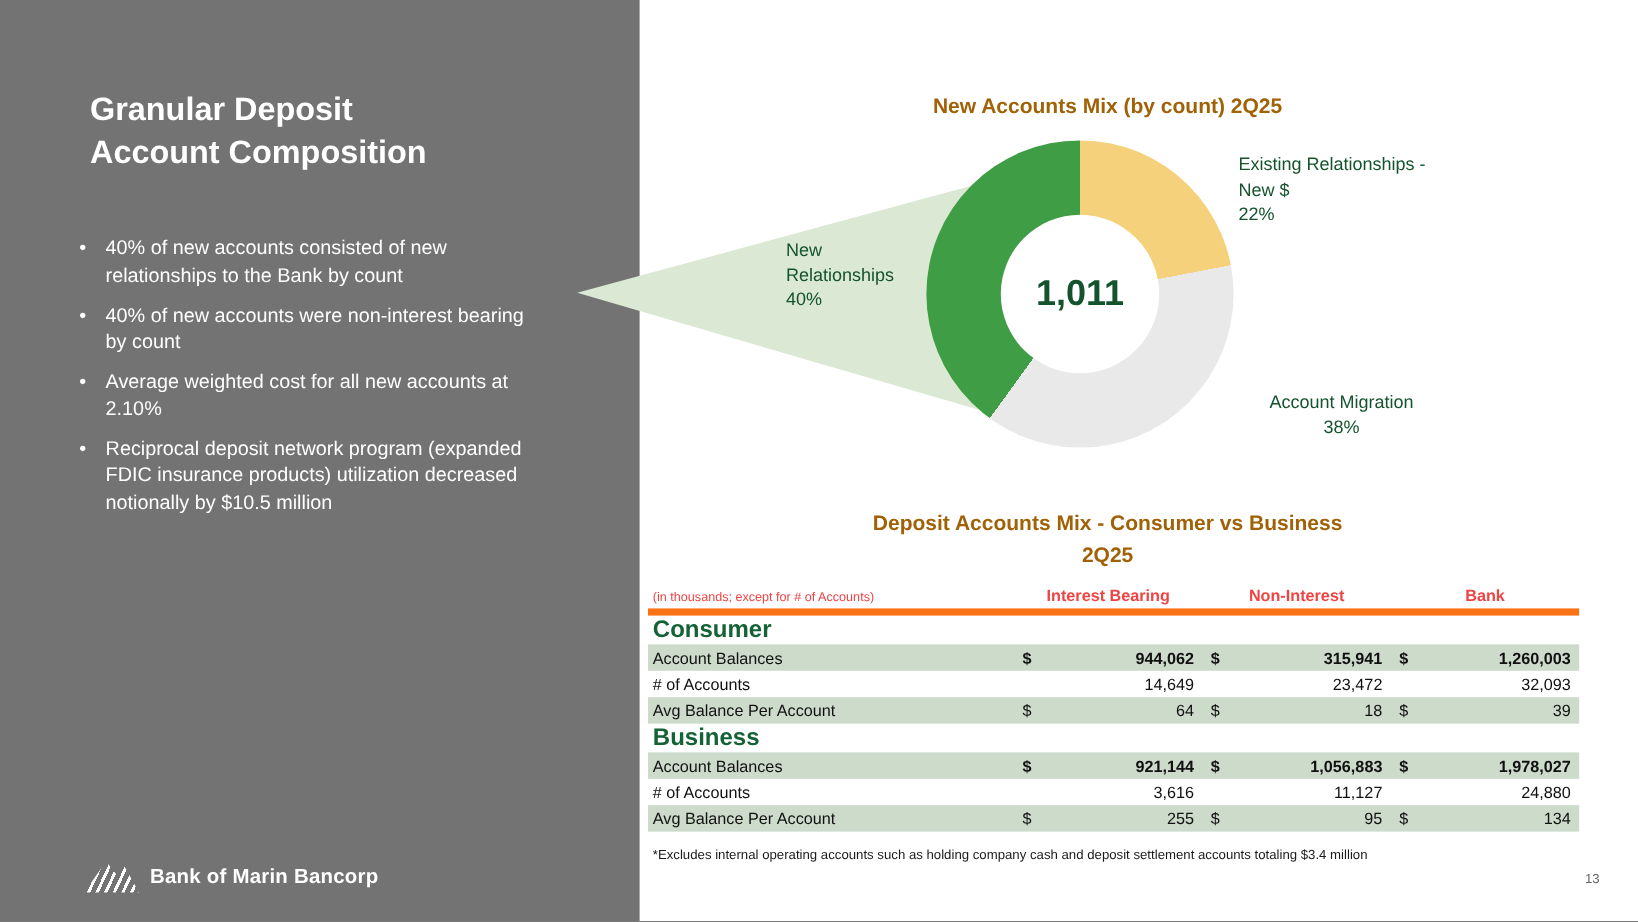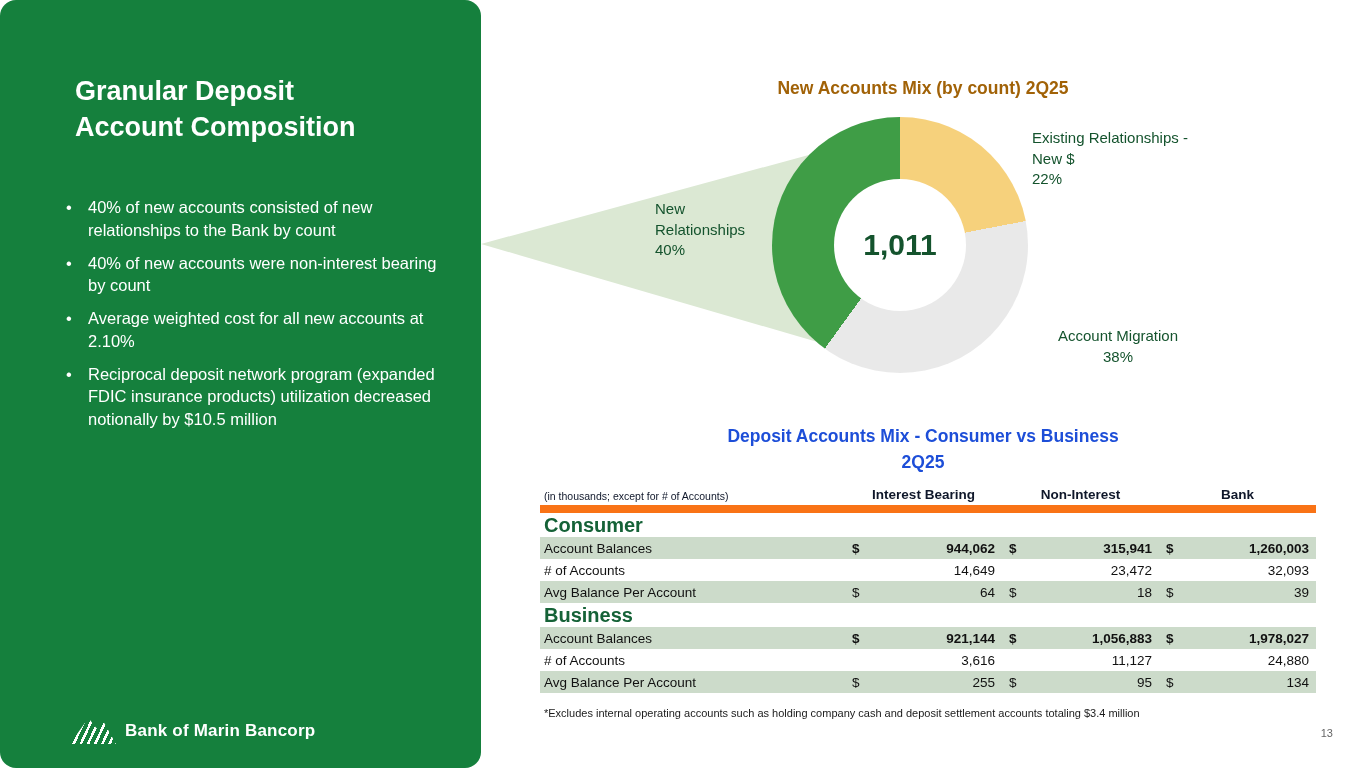--- a/index.html
+++ b/index.html
@@ -6,22 +6,22 @@
   html,body { background:#222; }
   body { font-family:"Liberation Sans", "DejaVu Sans", sans-serif; }
   .slide {
     position:relative; width:1365px; height:768px; background:#ffffff;
     overflow:hidden; margin:0 auto;
   }
   .pre { white-space:pre-line; }
 
   
   .sidebar {
-    position:absolute; left:0; top:0; width:481px; height:768px;
-    background:#15803d; color:#ffffff;border-radius:16px;
+    position:absolute; left:0; top:0; width:533px; height:768px;
+    background:#737373; color:#ffffff;
   }
   .sidebar-title {
     position:absolute; left:75px; top:74px; width:350px;
     font-size:27px; font-weight:bold; line-height:1.32; color:#ffffff;
   }
   .bullets { position:absolute; left:66px; top:196px; width:382px; }
   .bullet-item { display:flex; margin-bottom:10px; font-size:16.5px; line-height:1.38; }
   .bullet-marker { width:22px; flex:0 0 22px; }
   .bullet-text { flex:1; }
 
@@ -50,26 +50,26 @@
   }
   .donut-center-value { font-size:30px; font-weight:bold; color:#14532d; }
   .chart-label { position:absolute; z-index:3; color:#14532d; font-size:15px; line-height:1.38; }
   .label-existing  { left:1032px; top:128px; width:190px; }
   .label-newrel    { left:655px;  top:199px; width:120px; }
   .label-migration { left:1028px; top:326px; width:180px;text-align:center; }
 
   
   .table-title {
     position:absolute; left:481px; top:423px; width:884px; text-align:center;
-    font-size:17.5px; font-weight:bold; color:#1d4ed8; line-height:1.5;
+    font-size:17.5px; font-weight:bold; color:#a16207; line-height:1.5;
   }
   .deposit-table { position:absolute; left:540px; top:488px; width:776px; z-index:2; }
   .thead {
     display:flex; align-items:flex-end; height:25px; padding-bottom:3px;
-    border-bottom:8px solid #f97316; font-weight:bold; font-size:13.5px; color:#0f172a;
+    border-bottom:6px solid #f97316; font-weight:bold; font-size:13.5px; color:#ef4444;
   }
   .thead .note { width:305px; flex:0 0 305px; font-weight:normal; font-size:10.5px; padding-left:4px; }
   .thead .hcell { flex:1; text-align:center; }
   .trow { display:flex; align-items:center; height:22px; font-size:13.5px; color:#111; }
   .trow.section { height:24px; color:#156237; font-weight:bold; font-size:20px; padding-left:4px; }
   .trow .tlabel { width:305px; flex:0 0 305px; padding-left:4px; }
   .tcell { flex:1; display:flex; justify-content:space-between; padding:0 7px; }
   .shaded { background:#ccdbca; }
   .boldvals .tcell { font-weight:bold; }
 

